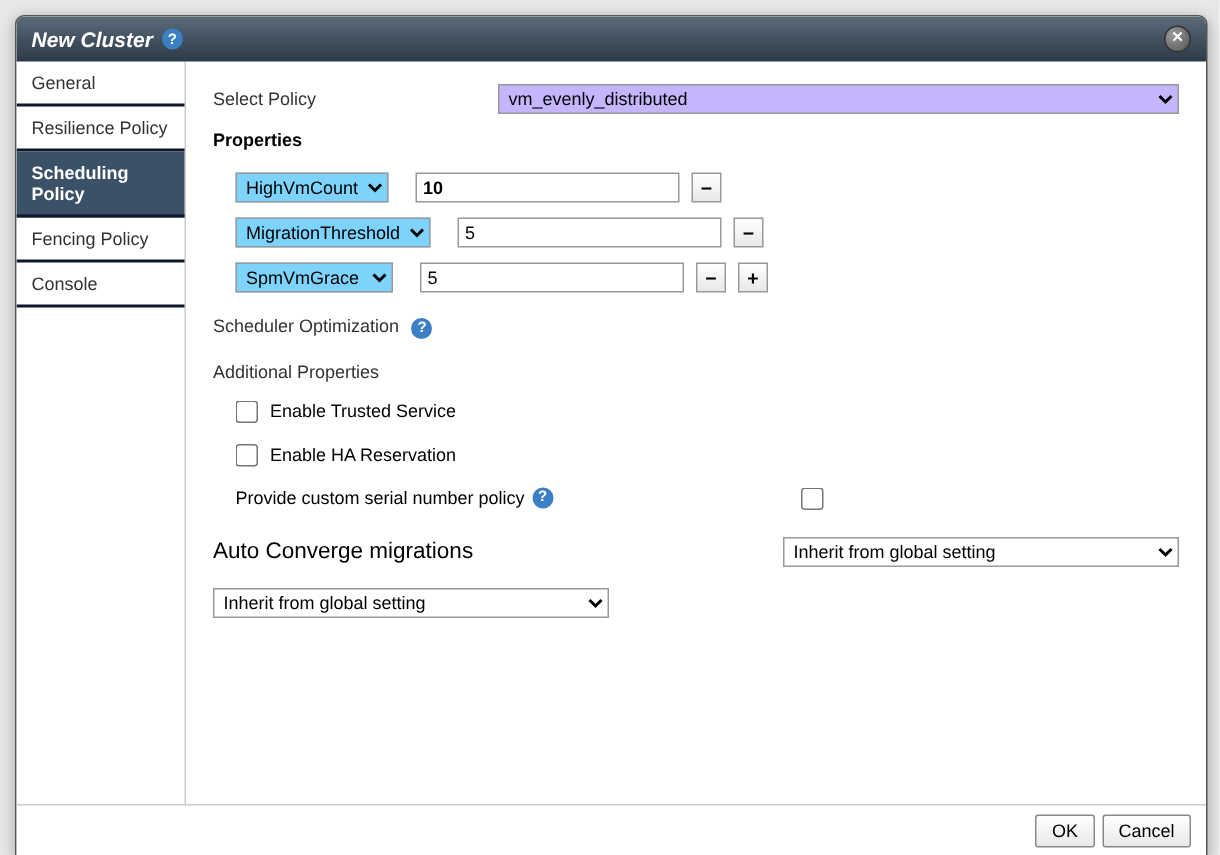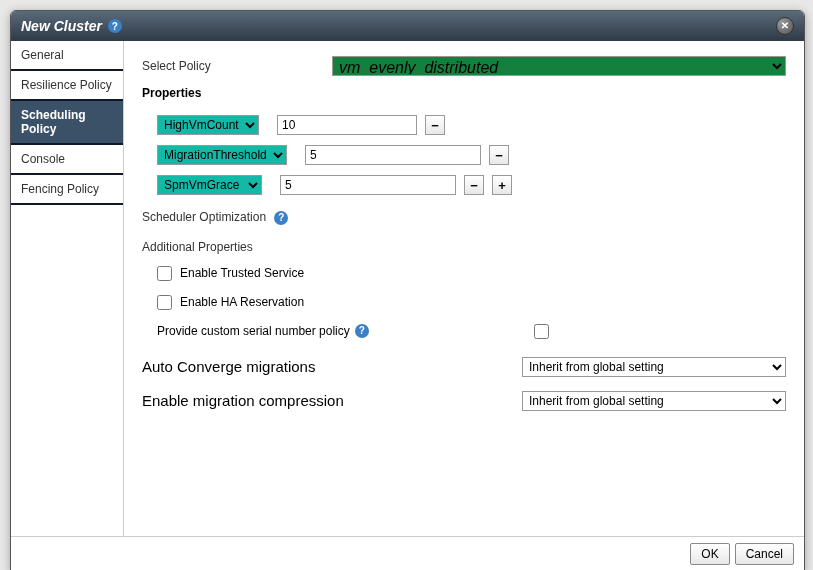--- a/index.html
+++ b/index.html
@@ -115,24 +115,23 @@
     .section-label {
       font-size: 12px;
       margin: 15px 0 12px 0;
       color: #333;
     }
     
     select.policy-select {
       flex: 1;
       border: 1px solid #999;
       padding: 1px 2px;
-      font-size: 16px;
-      height: 20px;
-      background: #15803d;
-      font-style: italic;
+      font-size: 12px;
+      height: 20px;
+      background: #c4b5fd;
     }
     
     select.inherit-select {
       width: 264px;
       border: 1px solid #999;
       padding: 1px 2px;
       font-size: 12px;
       height: 20px;
       background: #fff;
     }
@@ -142,21 +141,21 @@
       align-items: center;
       margin-bottom: 10px;
       padding-left: 15px;
     }
     
     select.prop-select {
       border: 1px solid #999;
       padding: 1px 2px;
       font-size: 12px;
       height: 20px;
-      background: #14b8a6;
+      background: #7dd3fc;
     }
     
     input.prop-input {
       border: 1px solid #999;
       padding: 2px 4px;
       font-size: 12px;
       height: 20px;
       margin-left: 18px;
     }
     
@@ -276,39 +275,39 @@
       <span class="help-icon-header">?</span>
     </div>
     <div class="close-btn">✕</div>
   </div>
 
   <div class="dialog-body">
     <div class="sidebar">
       <div class="sidebar-item">General</div>
       <div class="sidebar-item">Resilience Policy</div>
       <div class="sidebar-item active">Scheduling Policy</div>
+      <div class="sidebar-item">Fencing Policy</div>
       <div class="sidebar-item">Console</div>
-      <div class="sidebar-item">Fencing Policy</div>
     </div>
 
     <div class="main-panel">
       <div class="form-row">
         <div class="label">Select Policy</div>
         <select class="policy-select">
           <option>vm_evenly_distributed</option>
         </select>
       </div>
 
       <div class="section-title">Properties</div>
 
       <div class="prop-row">
         <select class="prop-select" style="width:102px">
           <option>HighVmCount</option>
         </select>
-        <input class="prop-input" style="width: 140px;" type="text" value="10">
+        <input class="prop-input" style="width: 176px; font-weight: bold;" type="text" value="10">
         <div class="small-btn">−</div>
       </div>
 
       <div class="prop-row">
         <select class="prop-select" style="width:130px">
           <option>MigrationThreshold</option>
         </select>
         <input class="prop-input" style="width: 176px;" type="text" value="5">
         <div class="small-btn">−</div>
       </div>
@@ -349,21 +348,20 @@
       </div>
 
       <div class="select-row">
         <div class="label">Auto Converge migrations</div>
         <select class="inherit-select">
           <option>Inherit from global setting</option>
         </select>
       </div>
 
       <div class="select-row">
-        <div class="label">Enable migration compression</div>
         <select class="inherit-select">
           <option>Inherit from global setting</option>
         </select>
       </div>
     </div>
   </div>
 
   <div class="dialog-footer">
     <button class="footer-btn">OK</button>
     <button class="footer-btn">Cancel</button>

